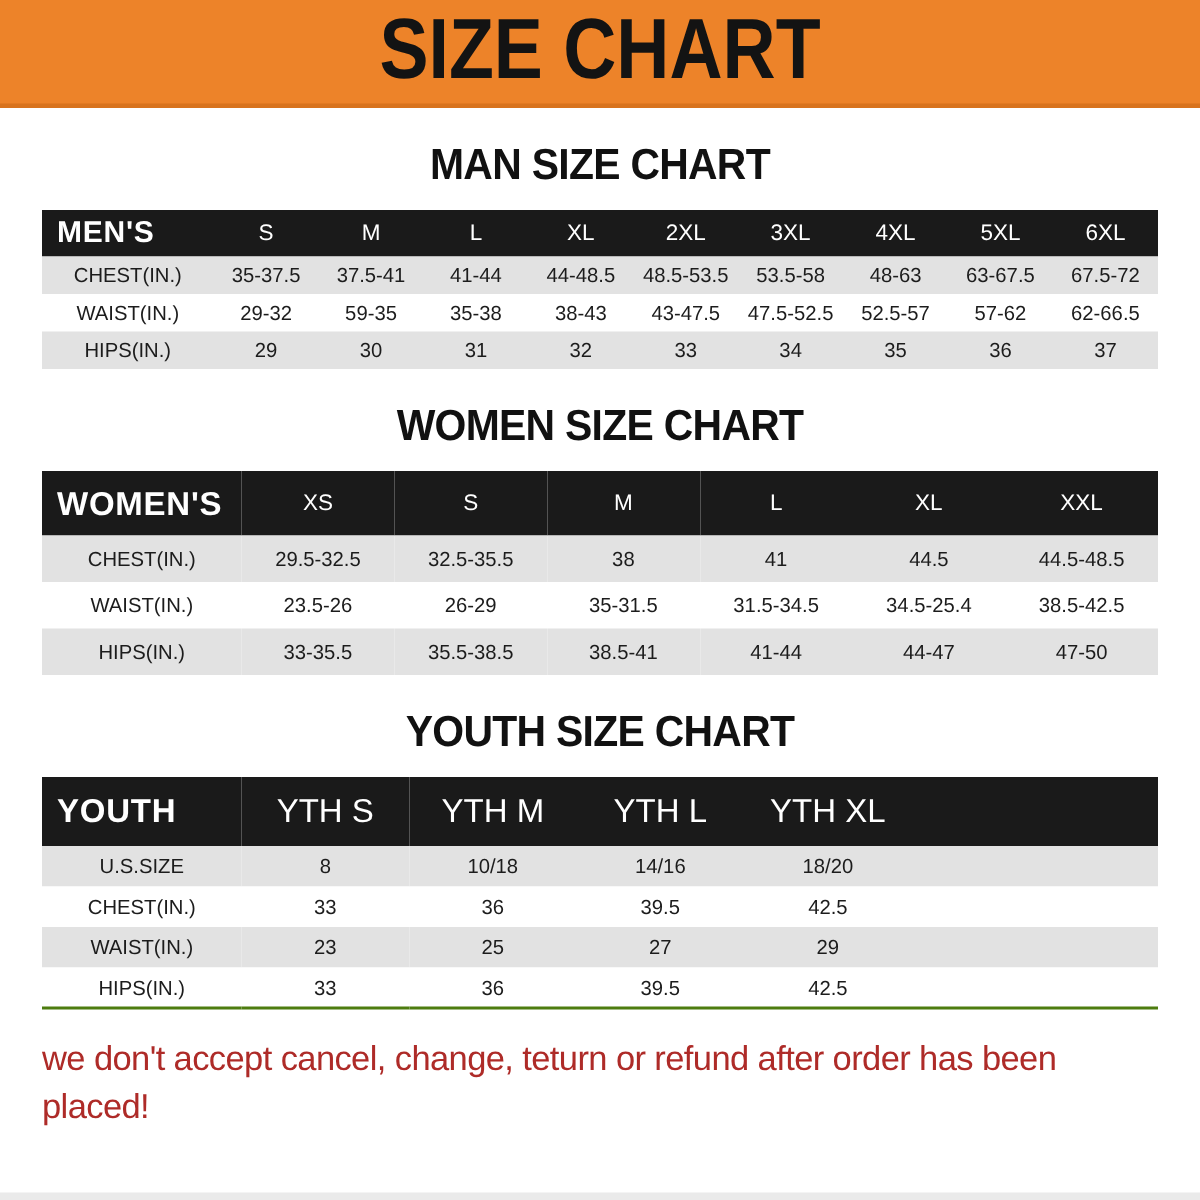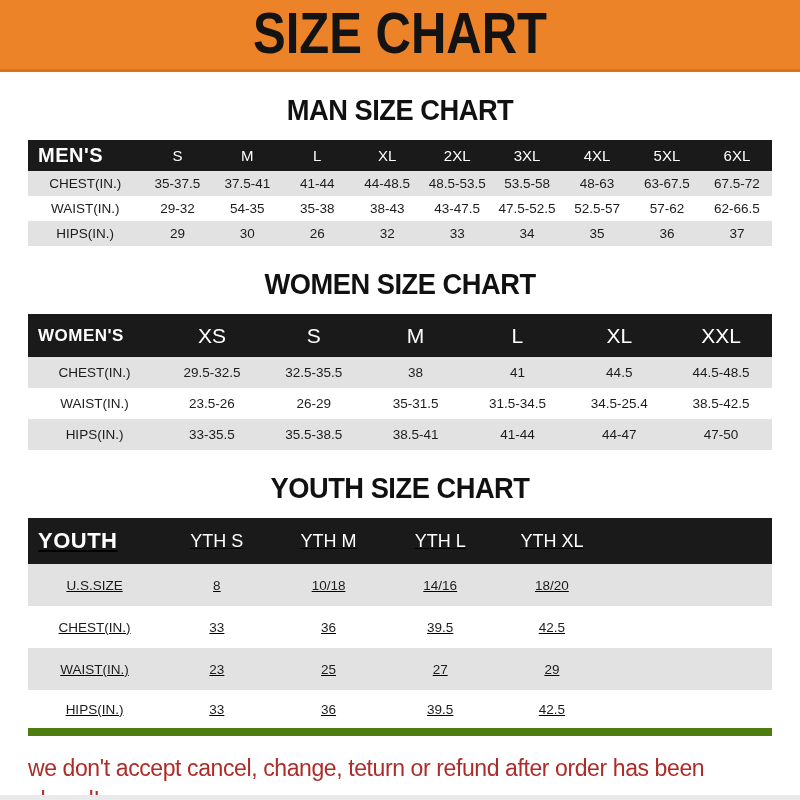--- a/index.html
+++ b/index.html
@@ -69,31 +69,31 @@
   .size-table tbody th.row-label { font-weight: 400; }
 
   
   .size-table.men thead tr { height: 31px; }
   .size-table.men thead th { font-size: 15px; }
   .size-table.men thead th.row-label-head { font-size: 20px; width: 13.5%; }
   .size-table.men tbody tr { height: 25px; }
 
   
   .size-table.women thead tr { height: 43px; }
-  .size-table.women thead th { font-size: 21px; }
-  .size-table.women thead th.row-label-head { font-size: 17px; width: 16%; }
+  .size-table.women thead th { font-size: 15px; }
+  .size-table.women thead th.row-label-head { font-size: 22px; width: 16%; }
   .size-table.women tbody tr { height: 31px; }
 
   
   .size-table.youth thead tr { height: 46px; }
-  .size-table.youth thead th { font-size: 18px; }
+  .size-table.youth thead th { font-size: 22px; }
   .size-table.youth thead th.row-label-head { font-size: 22px; width: 16%; }
   .size-table.youth thead th.spacer { width: 21%; }
-  .size-table.youth tbody tr { height: 42px; margin-top: 12px; }
-  .size-table.youth { border-bottom: 8px solid #4d7c0f; text-decoration: underline; }
+  .size-table.youth tbody tr { height: 27px; margin-top: 12px; }
+  .size-table.youth { border-bottom: 2px solid #4d7c0f; }
 
   .disclaimer {
     margin: 17px 28px 0;
     color: var(--disclaimer_red, #AE2B28);
     font-size: 23px;
     line-height: 31.5px;
     letter-spacing: -0.4px;
   }
   .disclaimer p { margin: 0; }
   .bottom-strip {
@@ -139,34 +139,34 @@
               <td class="cell">44-48.5</td>
               <td class="cell">48.5-53.5</td>
               <td class="cell">53.5-58</td>
               <td class="cell">48-63</td>
               <td class="cell">63-67.5</td>
               <td class="cell">67.5-72</td>
             </tr>
             <tr class="data-row">
               <th class="row-label">WAIST(IN.)</th>
               <td class="cell">29-32</td>
-              <td class="cell">54-35</td>
+              <td class="cell">59-35</td>
               <td class="cell">35-38</td>
               <td class="cell">38-43</td>
               <td class="cell">43-47.5</td>
               <td class="cell">47.5-52.5</td>
               <td class="cell">52.5-57</td>
               <td class="cell">57-62</td>
               <td class="cell">62-66.5</td>
             </tr>
             <tr class="data-row">
               <th class="row-label">HIPS(IN.)</th>
               <td class="cell">29</td>
               <td class="cell">30</td>
-              <td class="cell">26</td>
+              <td class="cell">31</td>
               <td class="cell">32</td>
               <td class="cell">33</td>
               <td class="cell">34</td>
               <td class="cell">35</td>
               <td class="cell">36</td>
               <td class="cell">37</td>
             </tr>
           </tbody>
         </table>
       </section>

